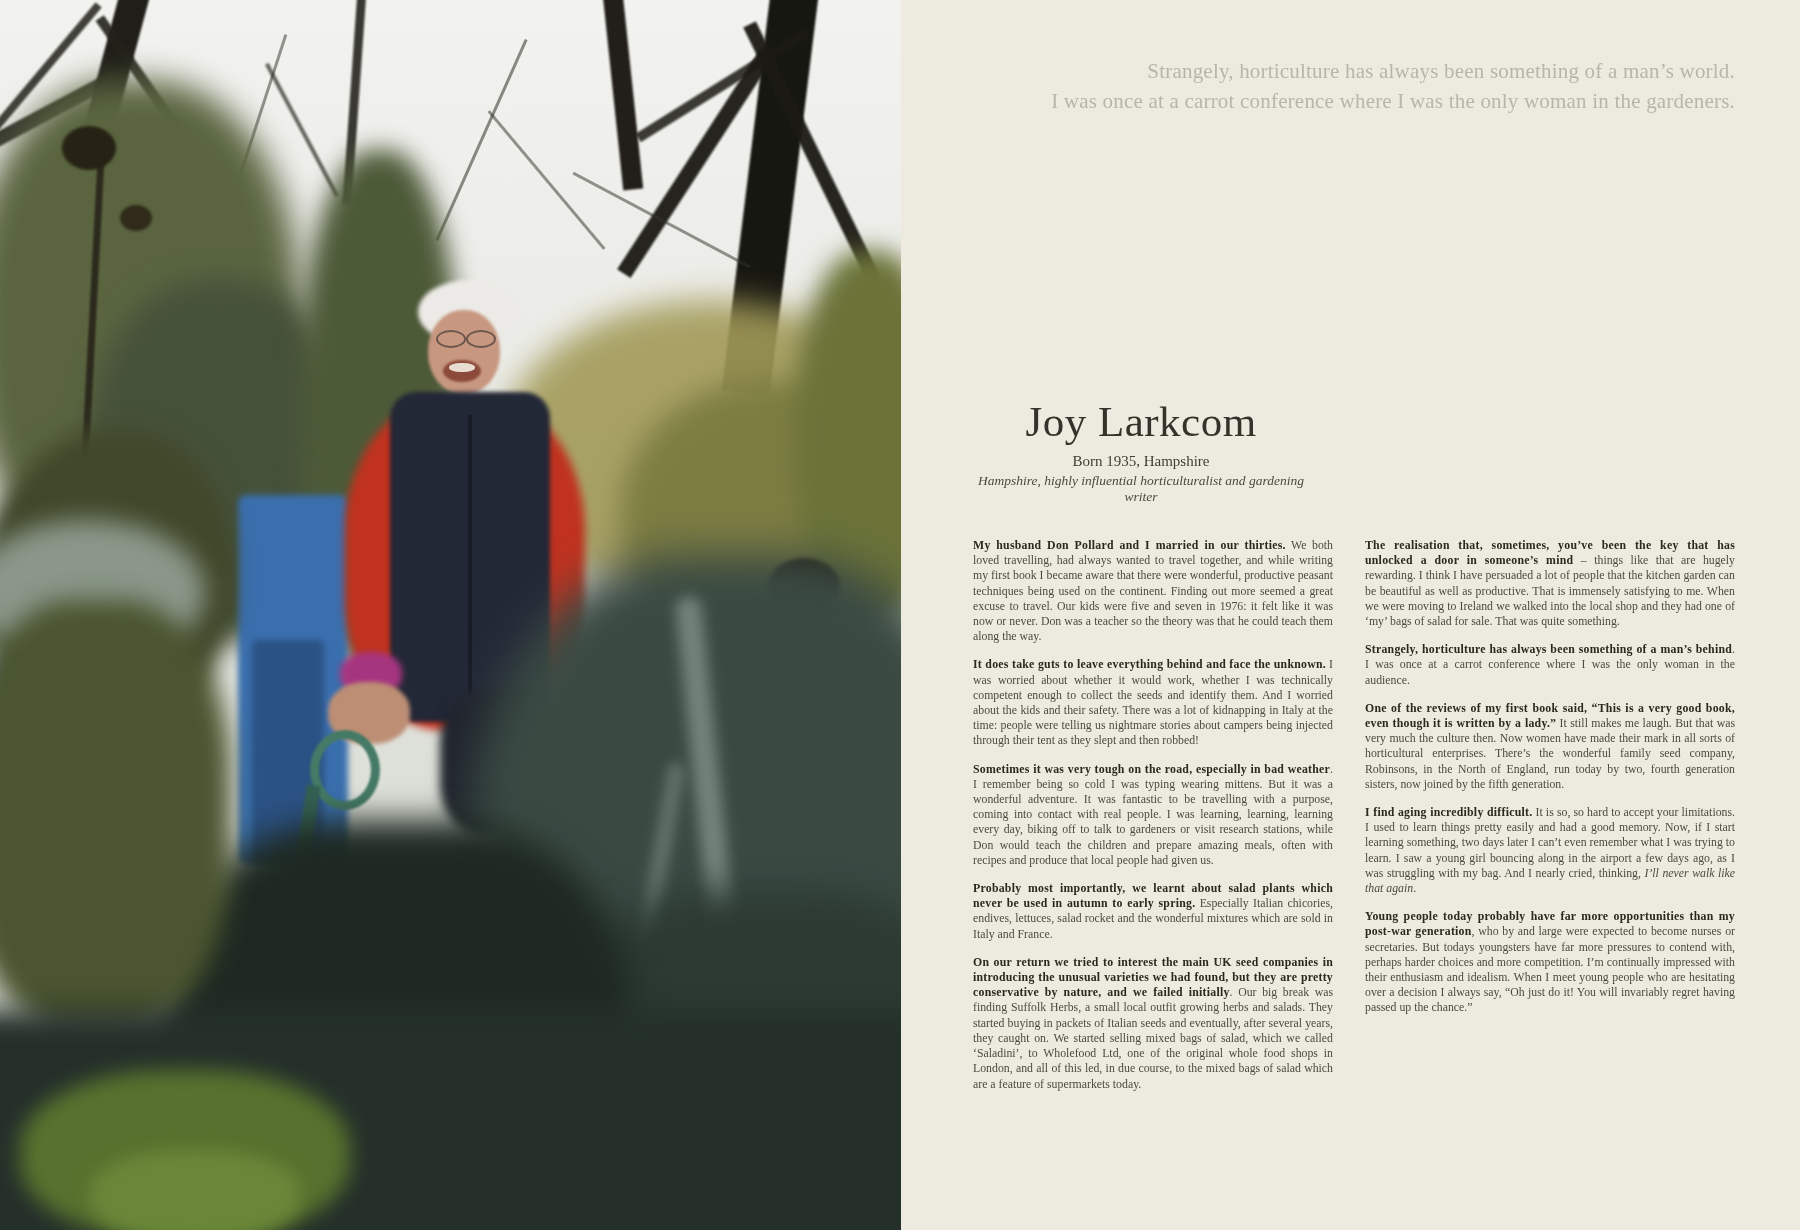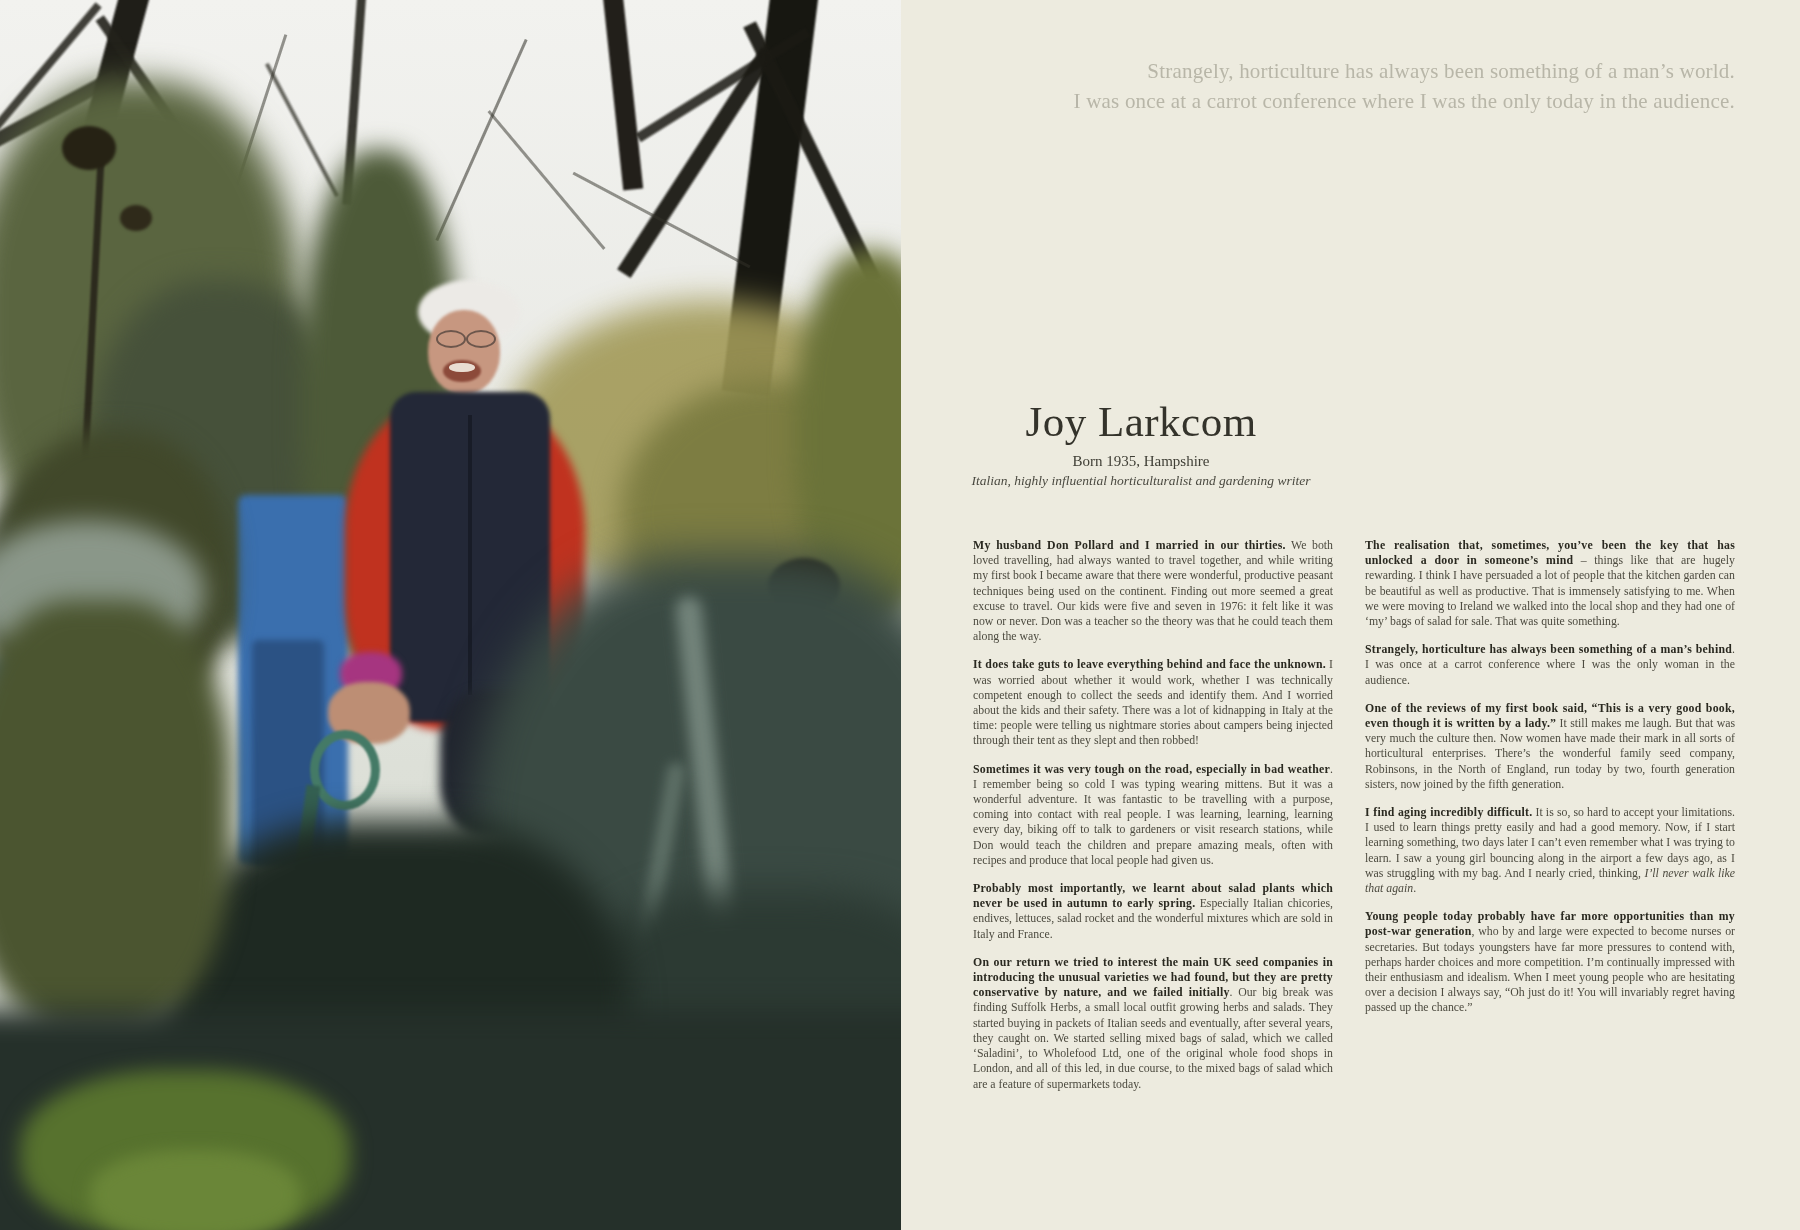--- a/index.html
+++ b/index.html
@@ -102,27 +102,27 @@
     <div class="ph" style="left:-35px;top:600px;width:265px;height:430px;border-radius:40%;background:#4b5530;filter:blur(12px);"></div>
     <div class="ph" style="left:-40px;top:1010px;width:1000px;height:280px;background:#25302a;filter:blur(14px);"></div>
     <div class="ph" style="left:20px;top:1070px;width:330px;height:170px;border-radius:45%;background:#57722e;filter:blur(10px);"></div>
     <div class="ph" style="left:90px;top:1150px;width:210px;height:90px;border-radius:45%;background:#6a8638;filter:blur(8px);"></div>
   </div>
 
   <div class="page">
 
     <div class="pullquote">
       <div>Strangely, horticulture has always been something of a man’s world.</div>
-      <div>I was once at a carrot conference where I was the only today in the audience.</div>
+      <div>I was once at a carrot conference where I was the only woman in the gardeners.</div>
     </div>
 
     <div class="title-block">
       <h1>Joy Larkcom</h1>
       <div class="subtitle">Born 1935, Hampshire</div>
-      <div class="credit">Italian, highly influential horticulturalist and gardening writer</div>
+      <div class="credit">Hampshire, highly influential horticulturalist and gardening writer</div>
     </div>
 
     <div class="cols">
       <div class="col col-1">
           <p><span class="seg-b">My husband Don Pollard and I married in our thirties.</span><span> We both loved travelling, had always wanted to travel together, and while writing my first book I became aware that there were wonderful, productive peasant techniques being used on the continent. Finding out more seemed a great excuse to travel. Our kids were five and seven in 1976: it felt like it was now or never. Don was a teacher so the theory was that he could teach them along the way.</span></p>
           <p><span class="seg-b">It does take guts to leave everything behind and face the unknown.</span><span> I was worried about whether it would work, whether I was technically competent enough to collect the seeds and identify them. And I worried about the kids and their safety. There was a lot of kidnapping in Italy at the time: people were telling us nightmare stories about campers being injected through their tent as they slept and then robbed!</span></p>
           <p><span class="seg-b">Sometimes it was very tough on the road, especially in bad weather</span><span>. I remember being so cold I was typing wearing mittens. But it was a wonderful adventure. It was fantastic to be travelling with a purpose, coming into contact with real people. I was learning, learning, learning every day, biking off to talk to gardeners or visit research stations, while Don would teach the children and prepare amazing meals, often with recipes and produce that local people had given us.</span></p>
           <p><span class="seg-b">Probably most importantly, we learnt about salad plants which never be used in autumn to early spring.</span><span> Especially Italian chicories, endives, lettuces, salad rocket and the wonderful mixtures which are sold in Italy and France.</span></p>
           <p><span class="seg-b">On our return we tried to interest the main UK seed companies in introducing the unusual varieties we had found, but they are pretty conservative by nature, and we failed initially</span><span>. Our big break was finding Suffolk Herbs, a small local outfit growing herbs and salads. They started buying in packets of Italian seeds and eventually, after several years, they caught on. We started selling mixed bags of salad, which we called ‘Saladini’, to Wholefood Ltd, one of the original whole food shops in London, and all of this led, in due course, to the mixed bags of salad which are a feature of supermarkets today.</span></p>
         </div>

